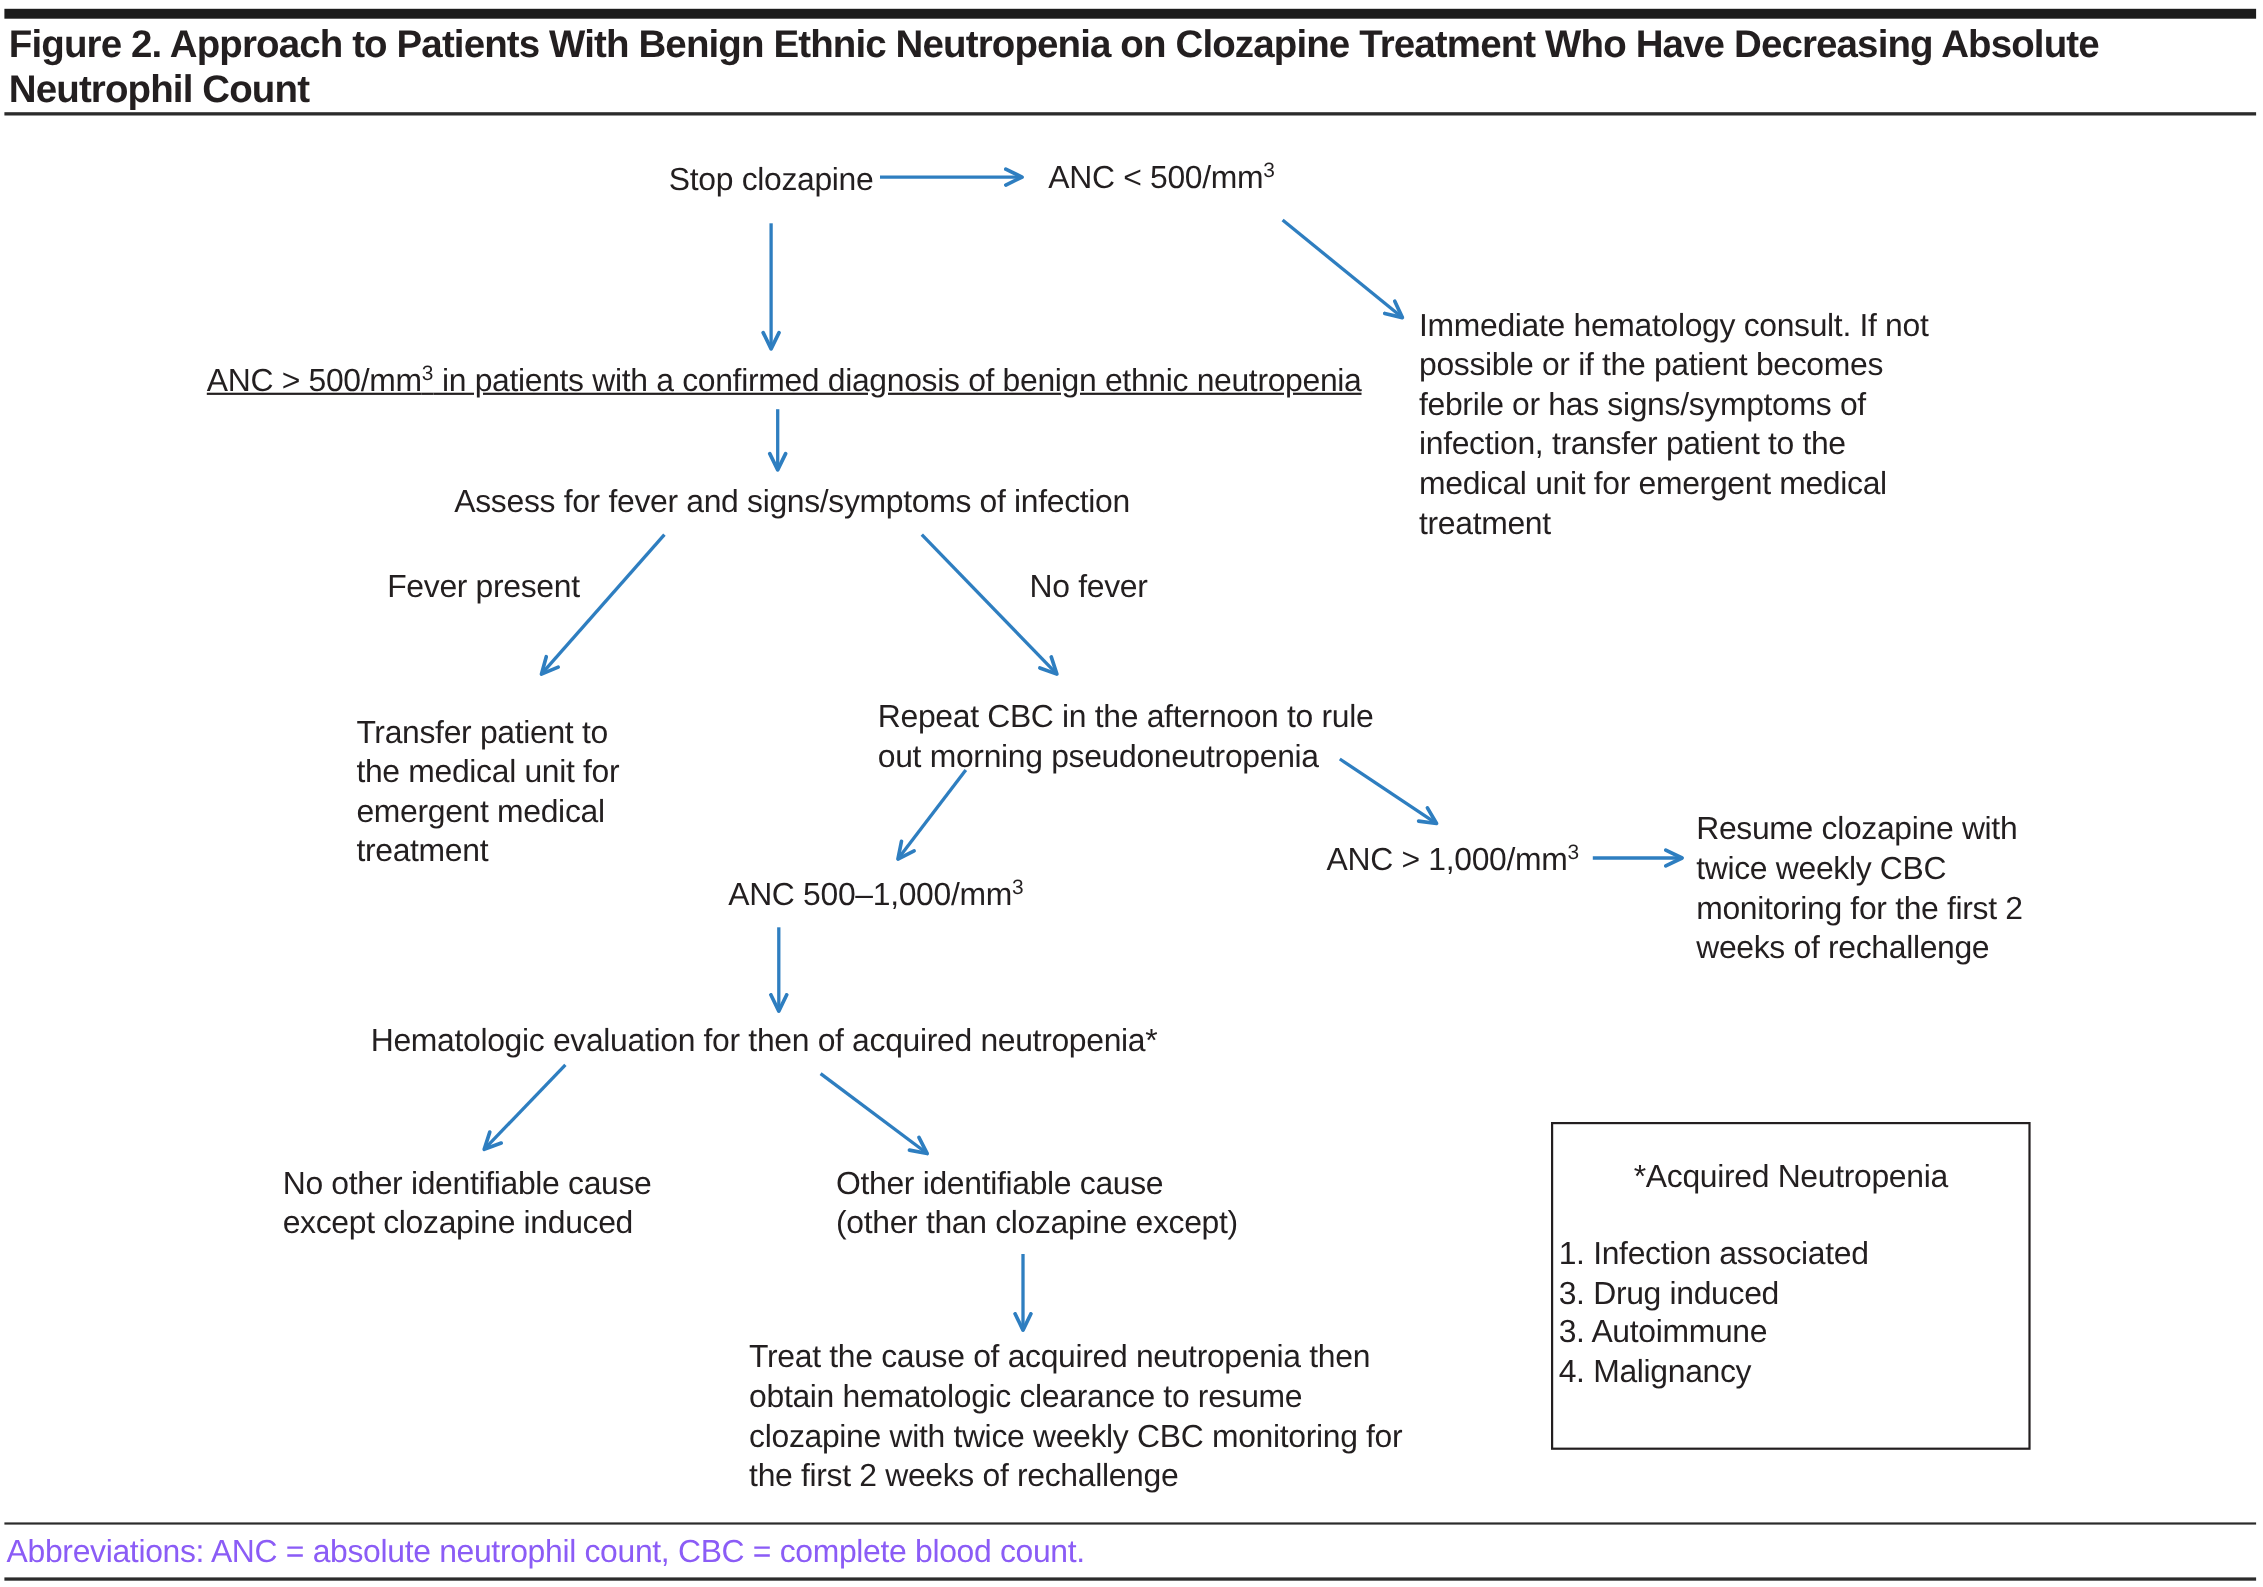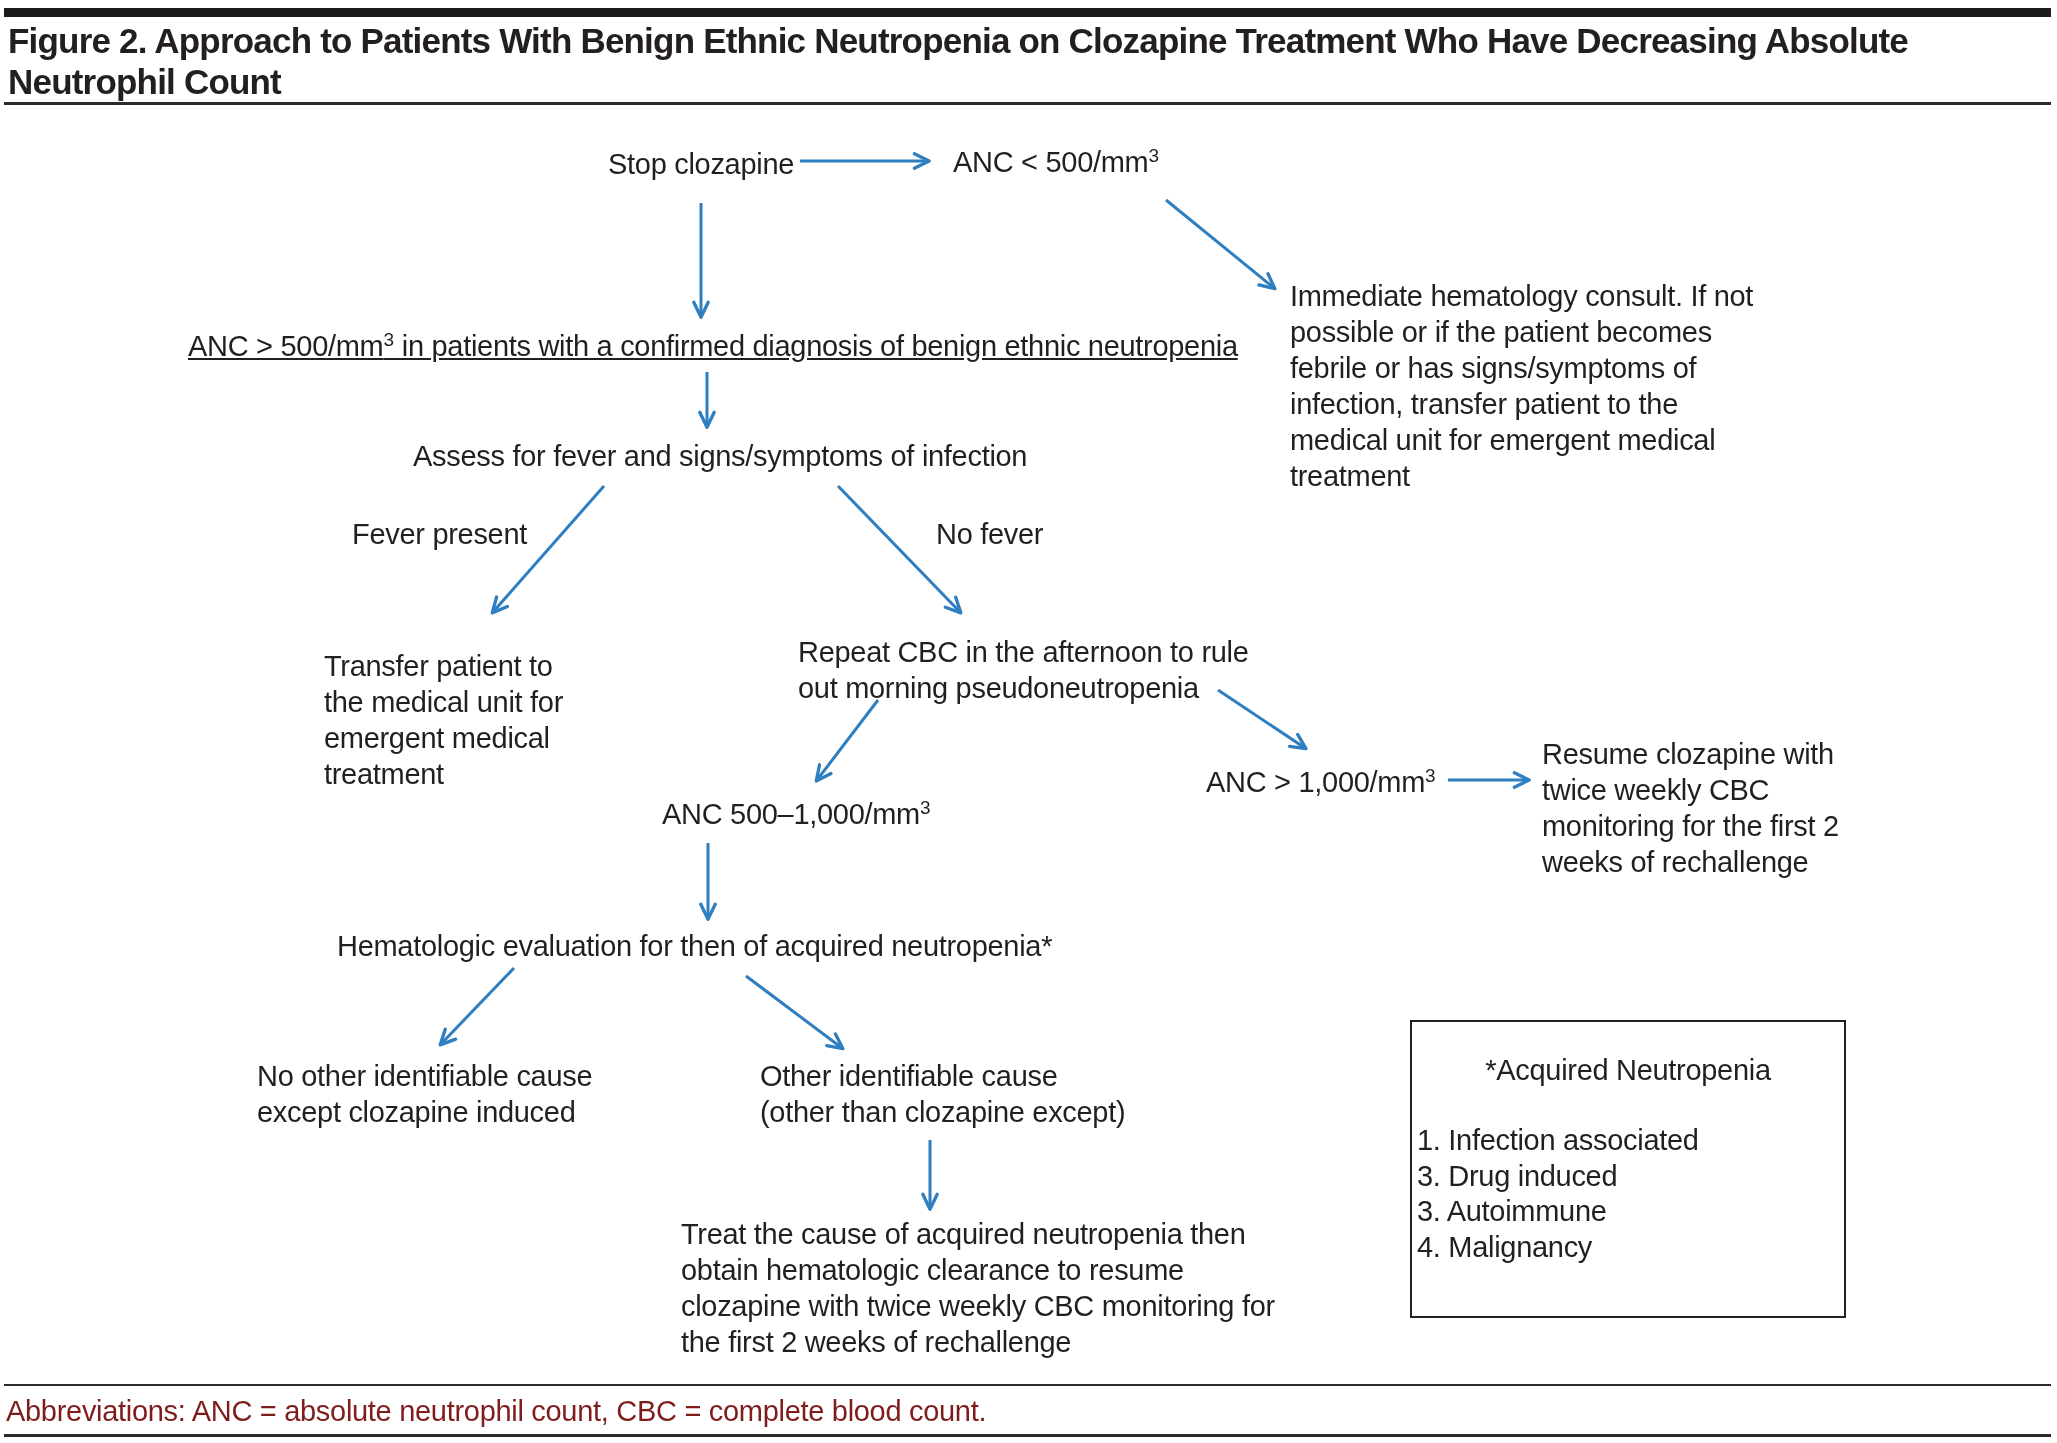--- a/index.html
+++ b/index.html
@@ -41,21 +41,21 @@
   .sidebox .heading {
     margin-top: 32px; text-align: center;
     font-size: 29px; letter-spacing: -0.3px; color: #231F20;
   }
   .sidebox .list { margin-top: 36px; padding-left: 5px; }
   .sidebox .list .item {
     font-size: 29px; line-height: 35.5px; letter-spacing: -0.3px; color: #231F20;
   }
   .abbrev {
     position: absolute; left: 6px; top: 1395px;
-    font-size: 29px; letter-spacing: -0.3px; color: #7f1d1d; white-space: nowrap;
+    font-size: 29px; letter-spacing: -0.3px; color: #8b5cf6; white-space: nowrap;
   }
   svg.arrows { position: absolute; left: 0; top: 0; pointer-events: none; }
 </style>
 </head>
 <body>
 
 <div id="figure">
 
   <div class="topbar"></div>
 

